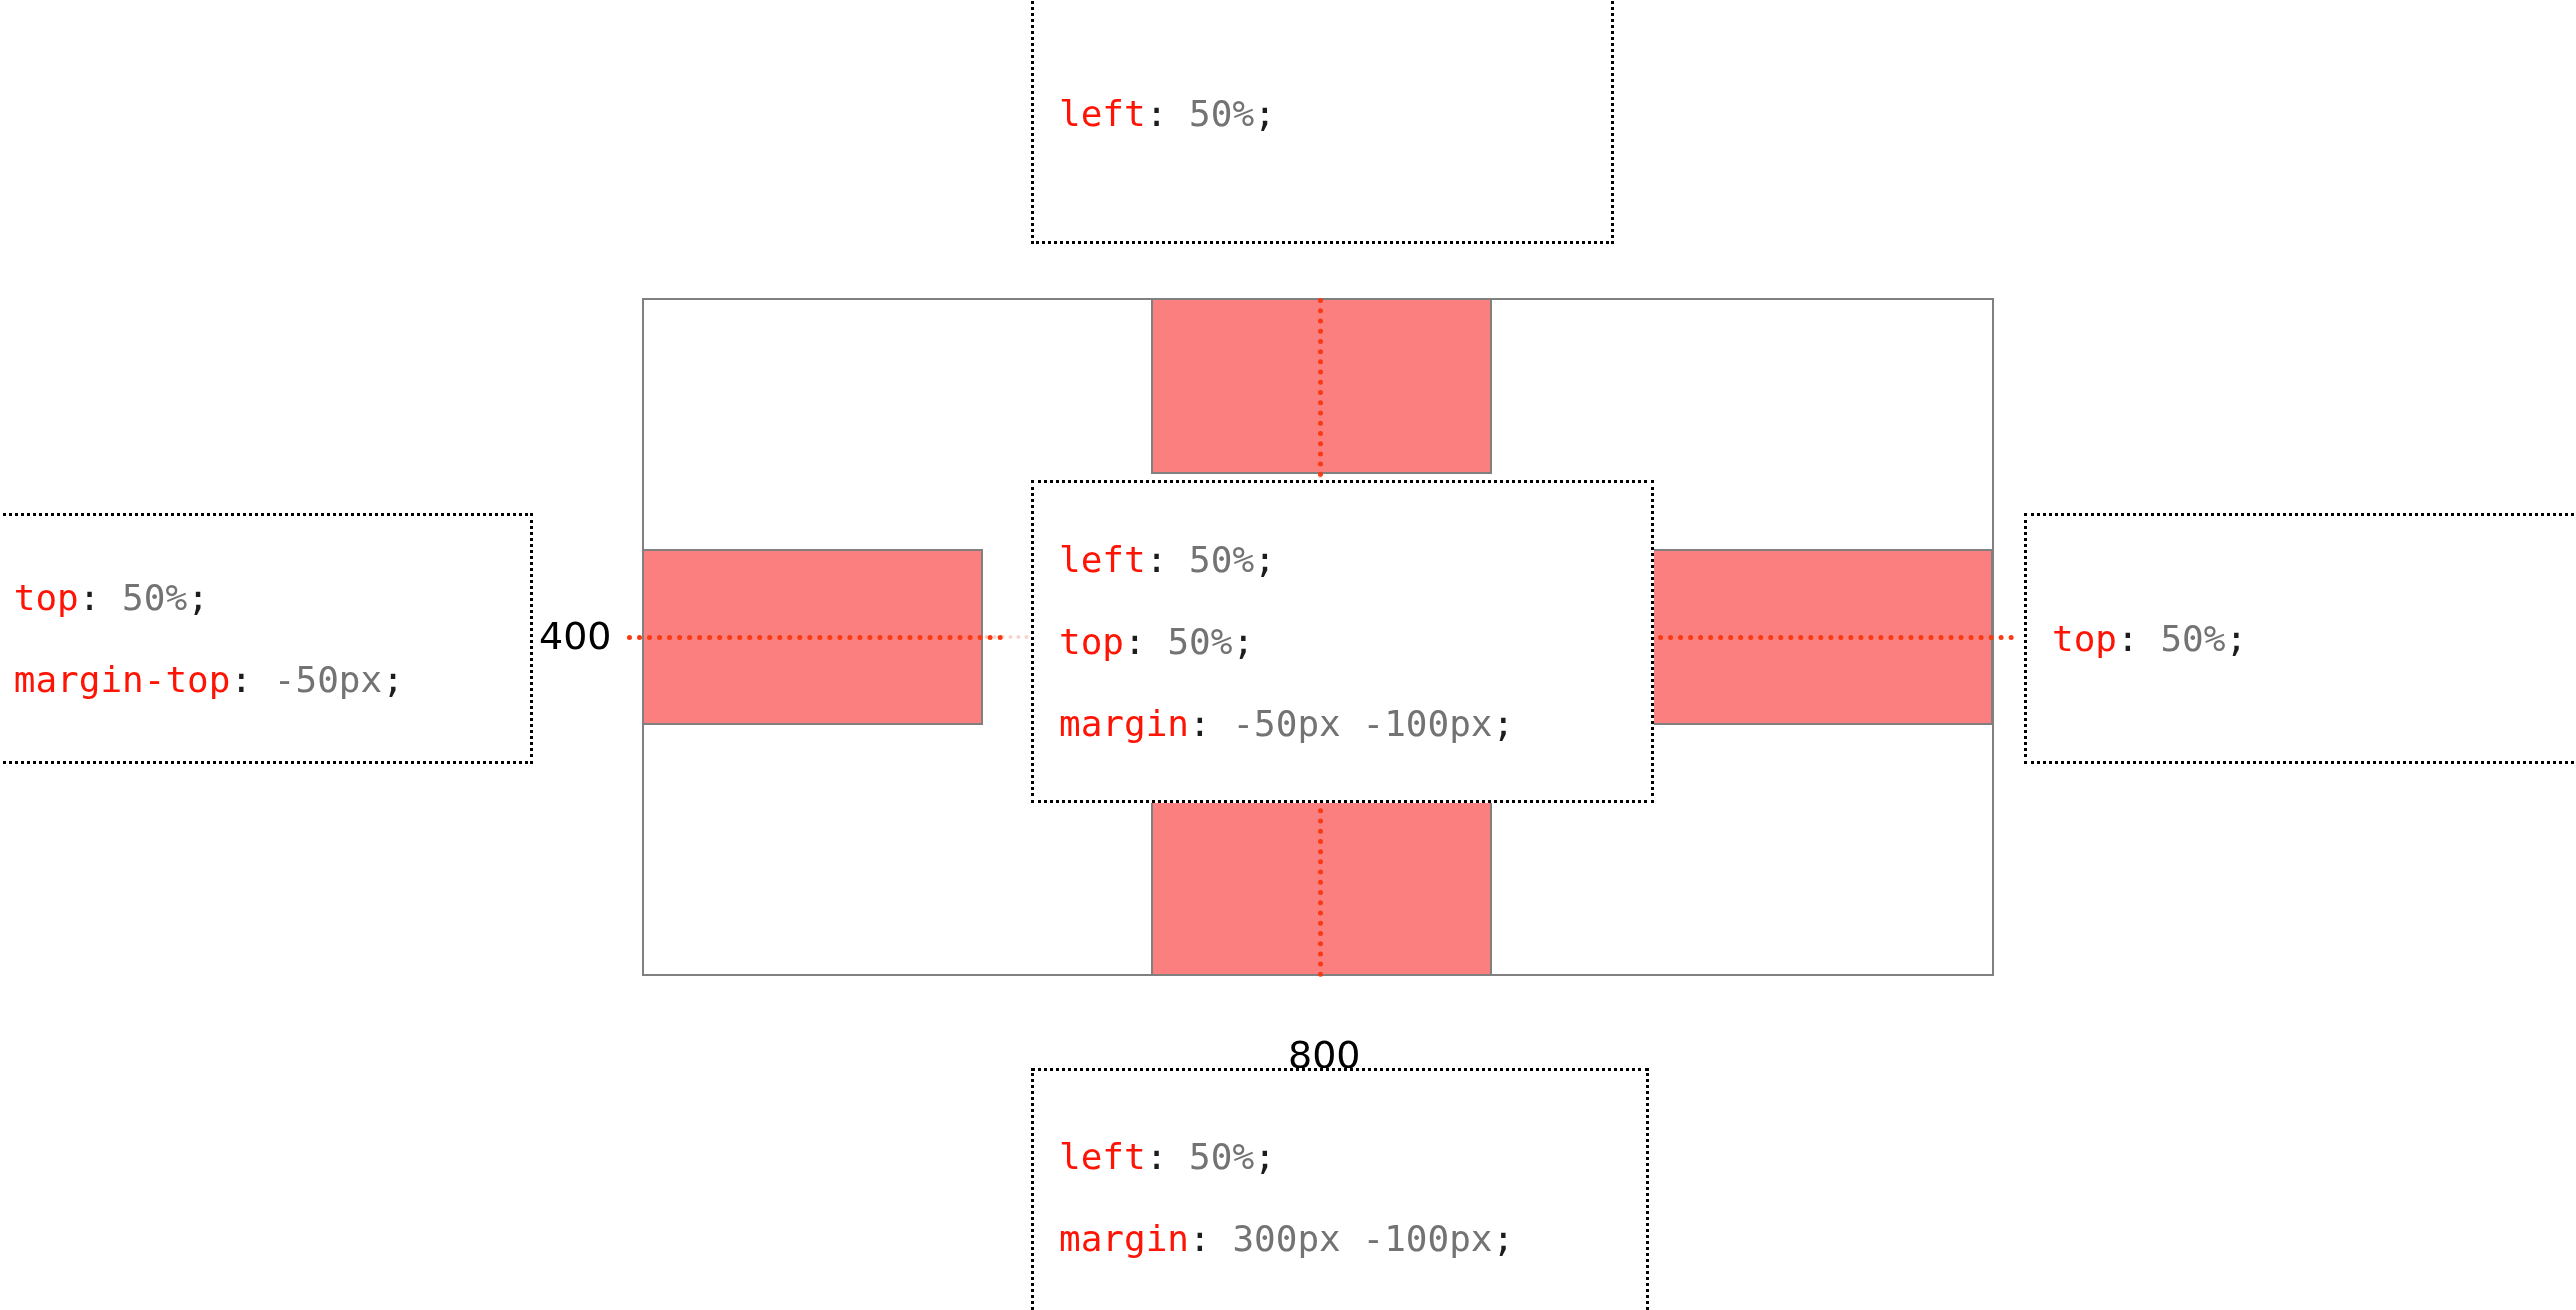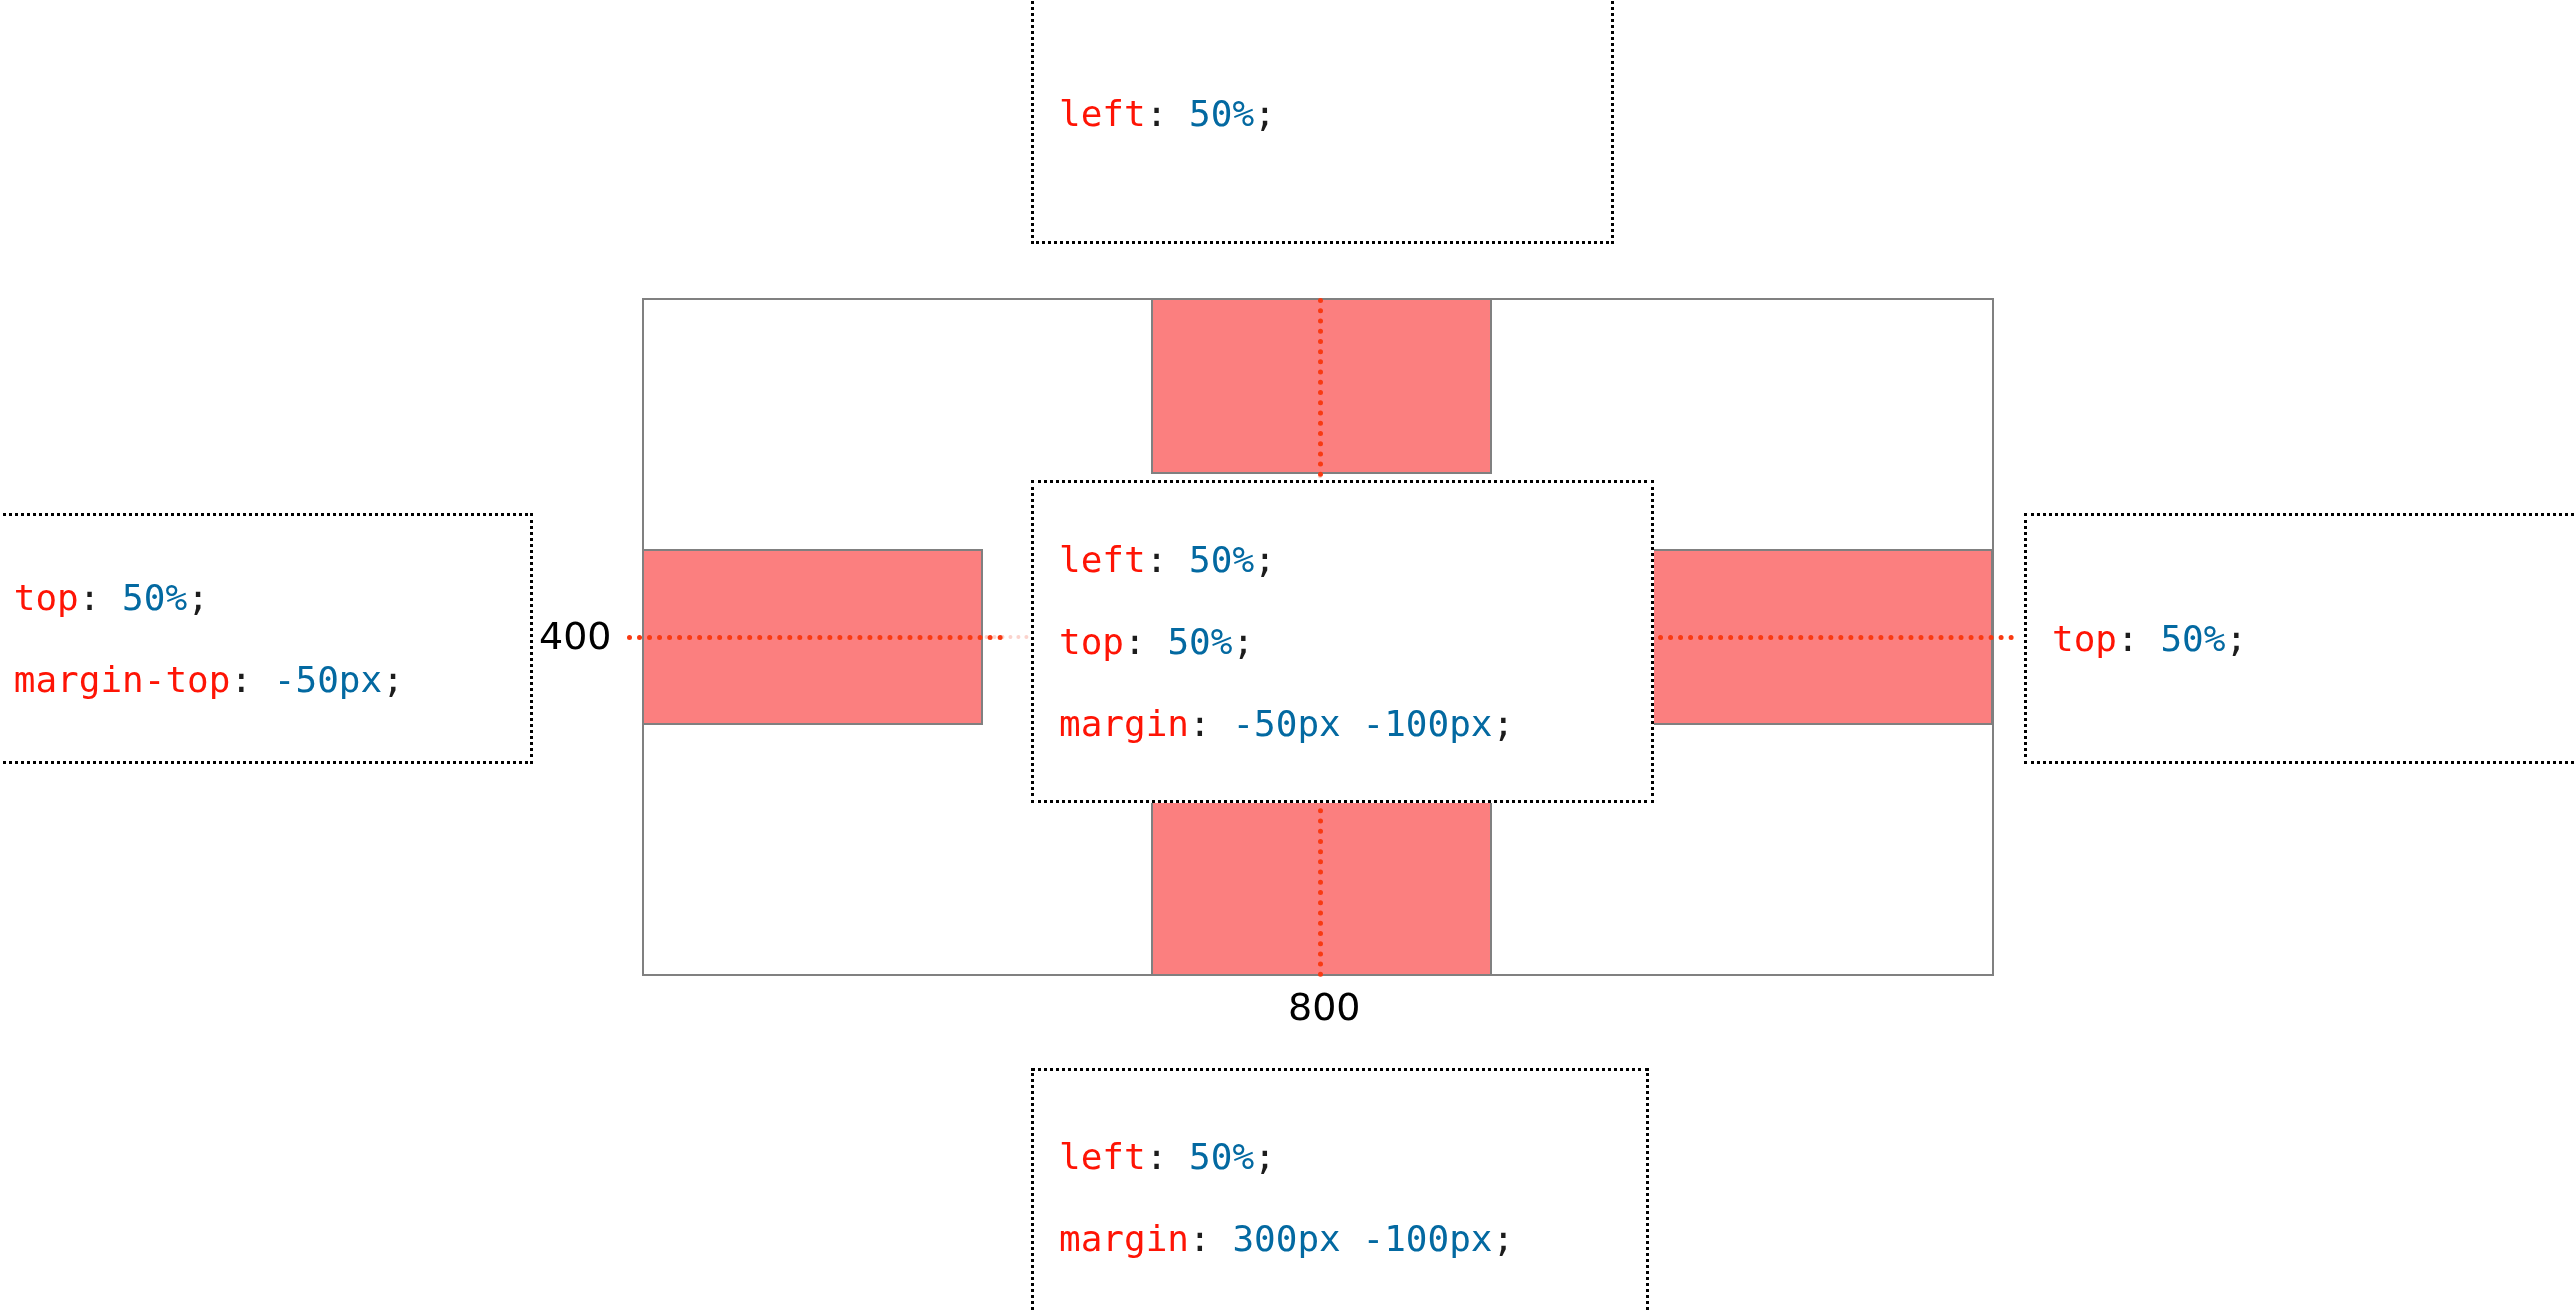--- a/index.html
+++ b/index.html
@@ -80,21 +80,21 @@
   
   .dim-label {
     position: absolute;
     font-family: "DejaVu Sans", sans-serif;
     font-size: 38px;
     color: #000000;
     white-space: nowrap;
     line-height: 1;
   }
   .dim-label.h-label { left: 539px; top: 617px; }
-  .dim-label.w-label { left: 1288px; top: 988px; }
+  .dim-label.w-label { left: 1288px; top: 1036px; }
 
   
   .code-box {
     position: absolute;
     border: 3.6px dotted #000000;
     box-sizing: border-box;
     background: #ffffff;
     padding: 16px 25px;
     font-family: "DejaVu Sans Mono", monospace;
     font-size: 36px;
@@ -102,21 +102,21 @@
     display: flex;
     flex-direction: column;
     justify-content: center;
   }
   .code-line {
     white-space: nowrap;
     margin: 23px 0;
   }
   .prop  { color: #fe1405; }
   .punct { color: #1c1c1c; }
-  .val   { color: #0369a1; }
+  .val   { color: #737373; }
 
   .code-box.box-top    { left: 1031px; top: -16px;  width: 583px; height: 260px; }
   .code-box.box-left   { left: -14.3px;  top: 513px;  width: 547px; height: 251px; }
   .code-box.box-center { left: 1031px; top: 480px;  width: 623px; height: 323px; }
   .code-box.box-right  { left: 2024px; top: 513px;  width: 574px; height: 251px; }
   .code-box.box-bottom { left: 1031px; top: 1068px; width: 618px; height: 260px; }
 </style>
 </head>
 <body>
 

